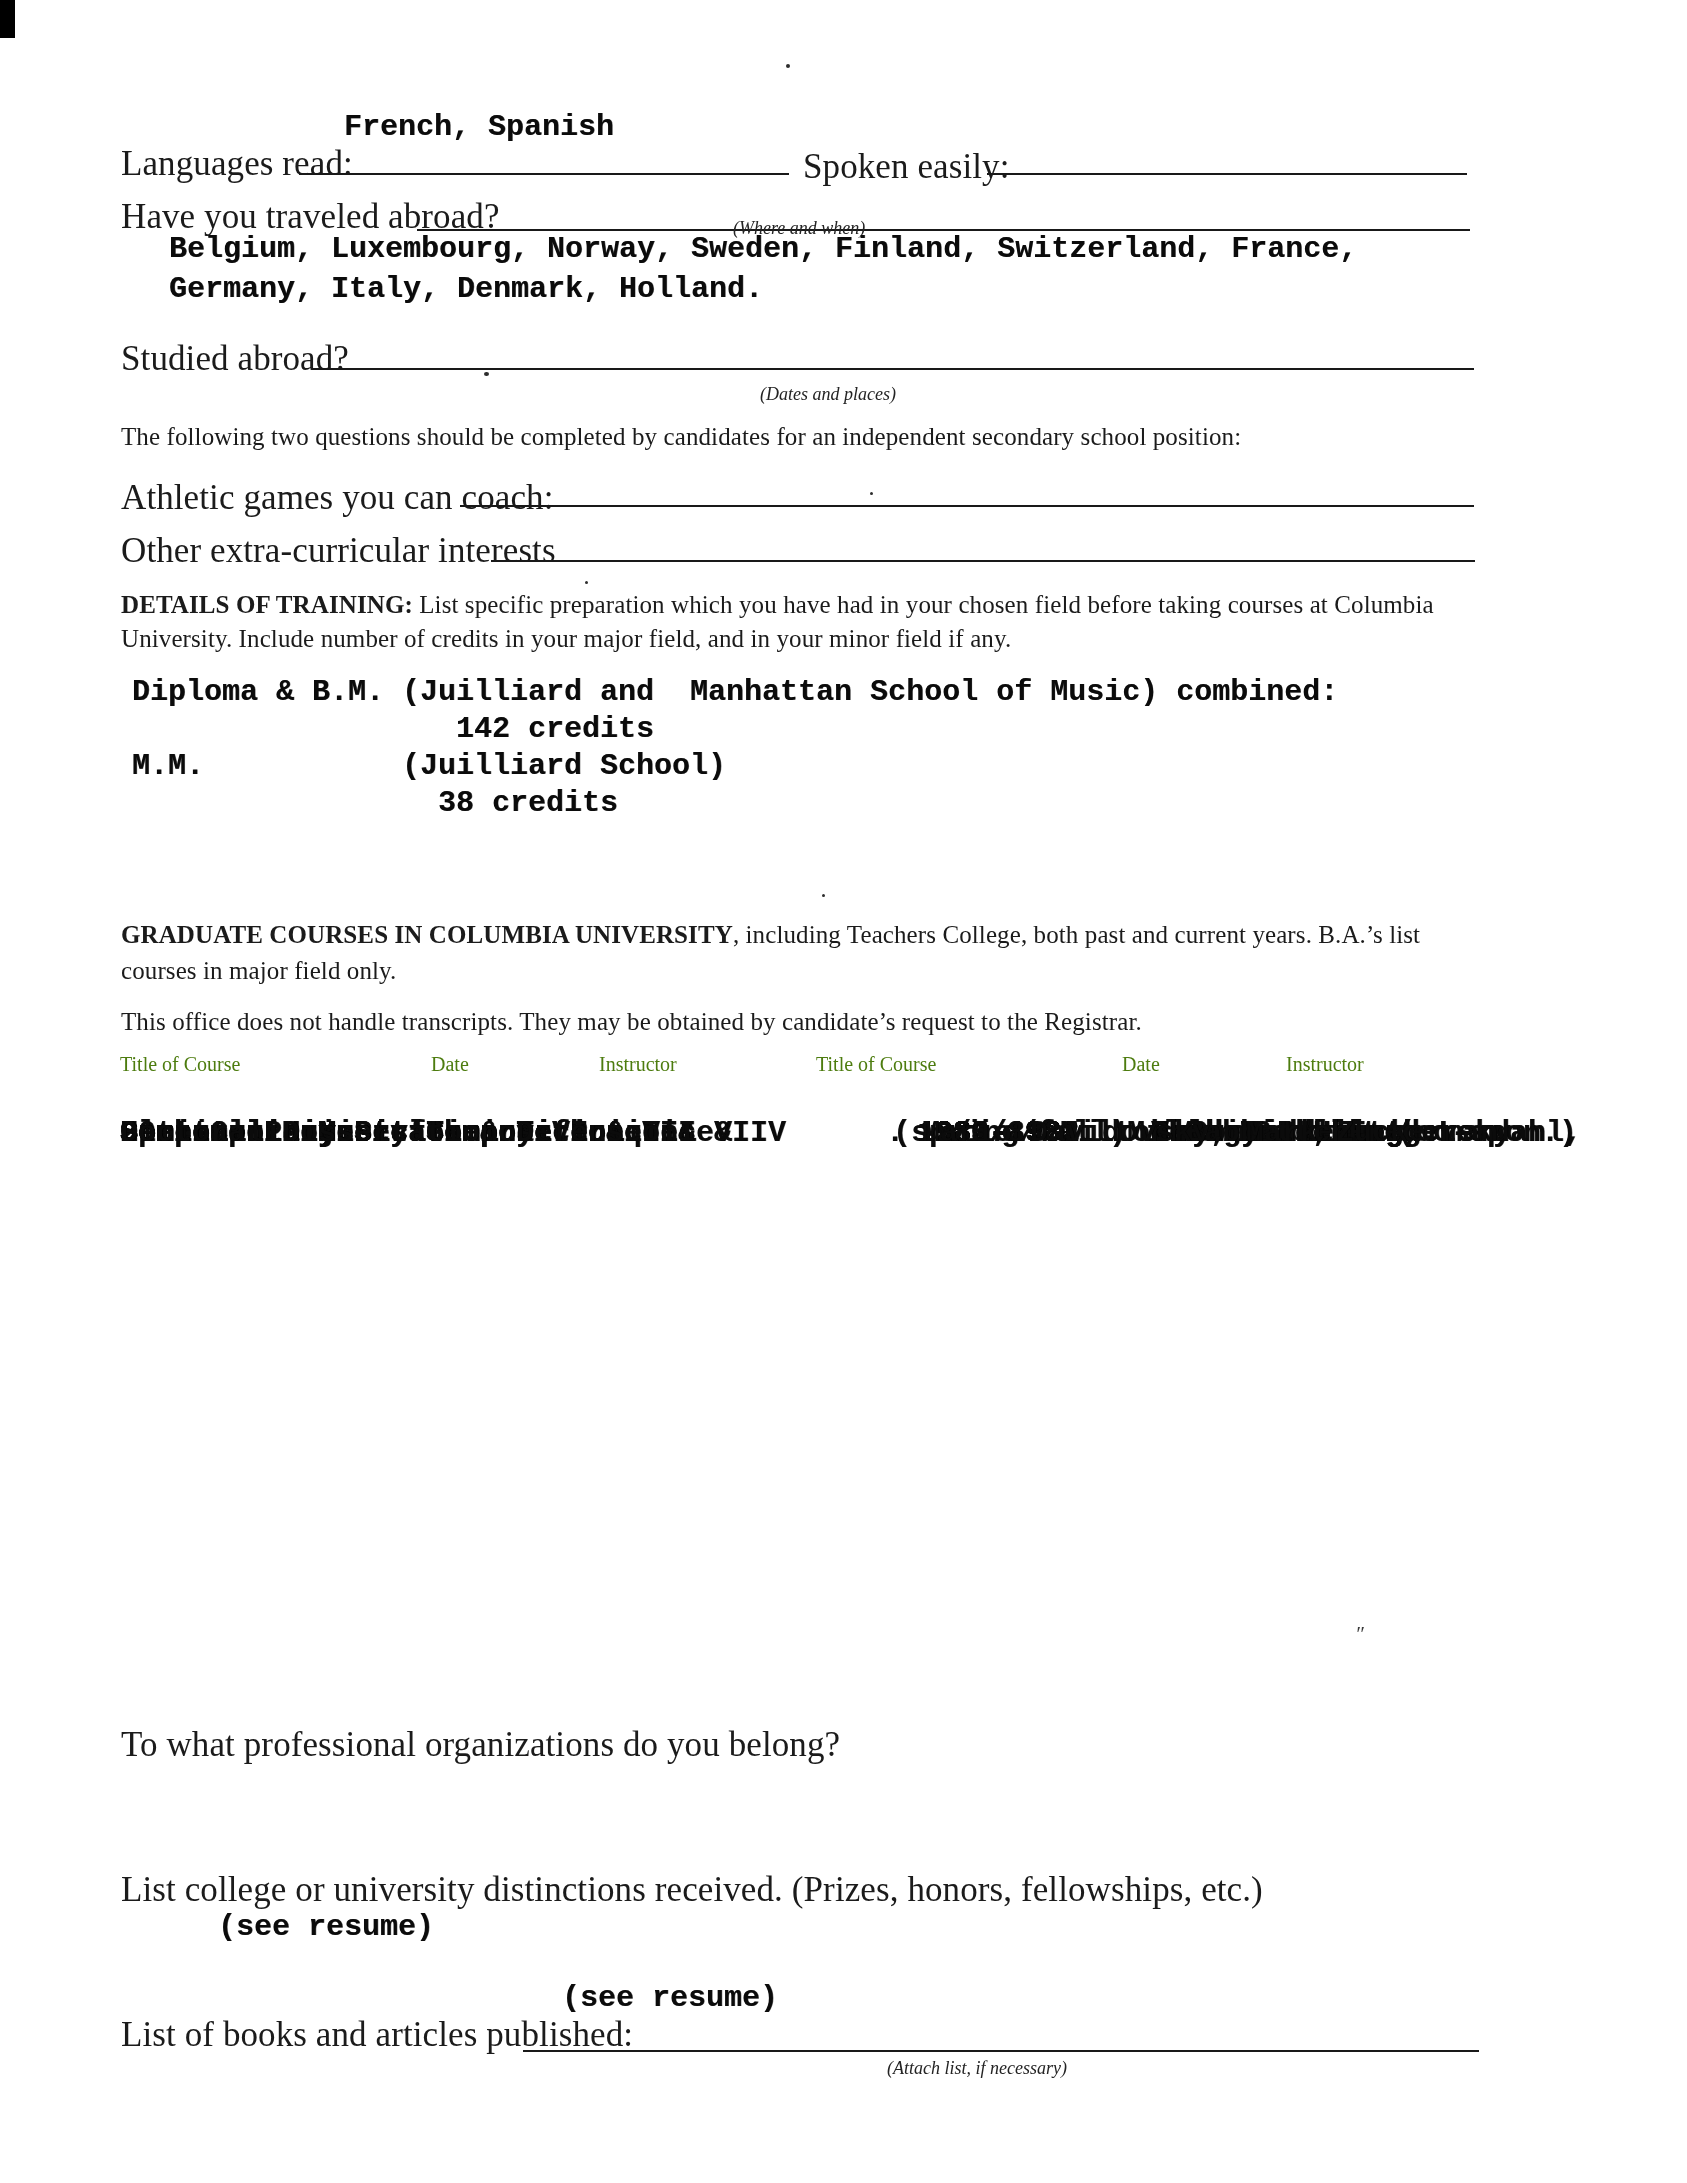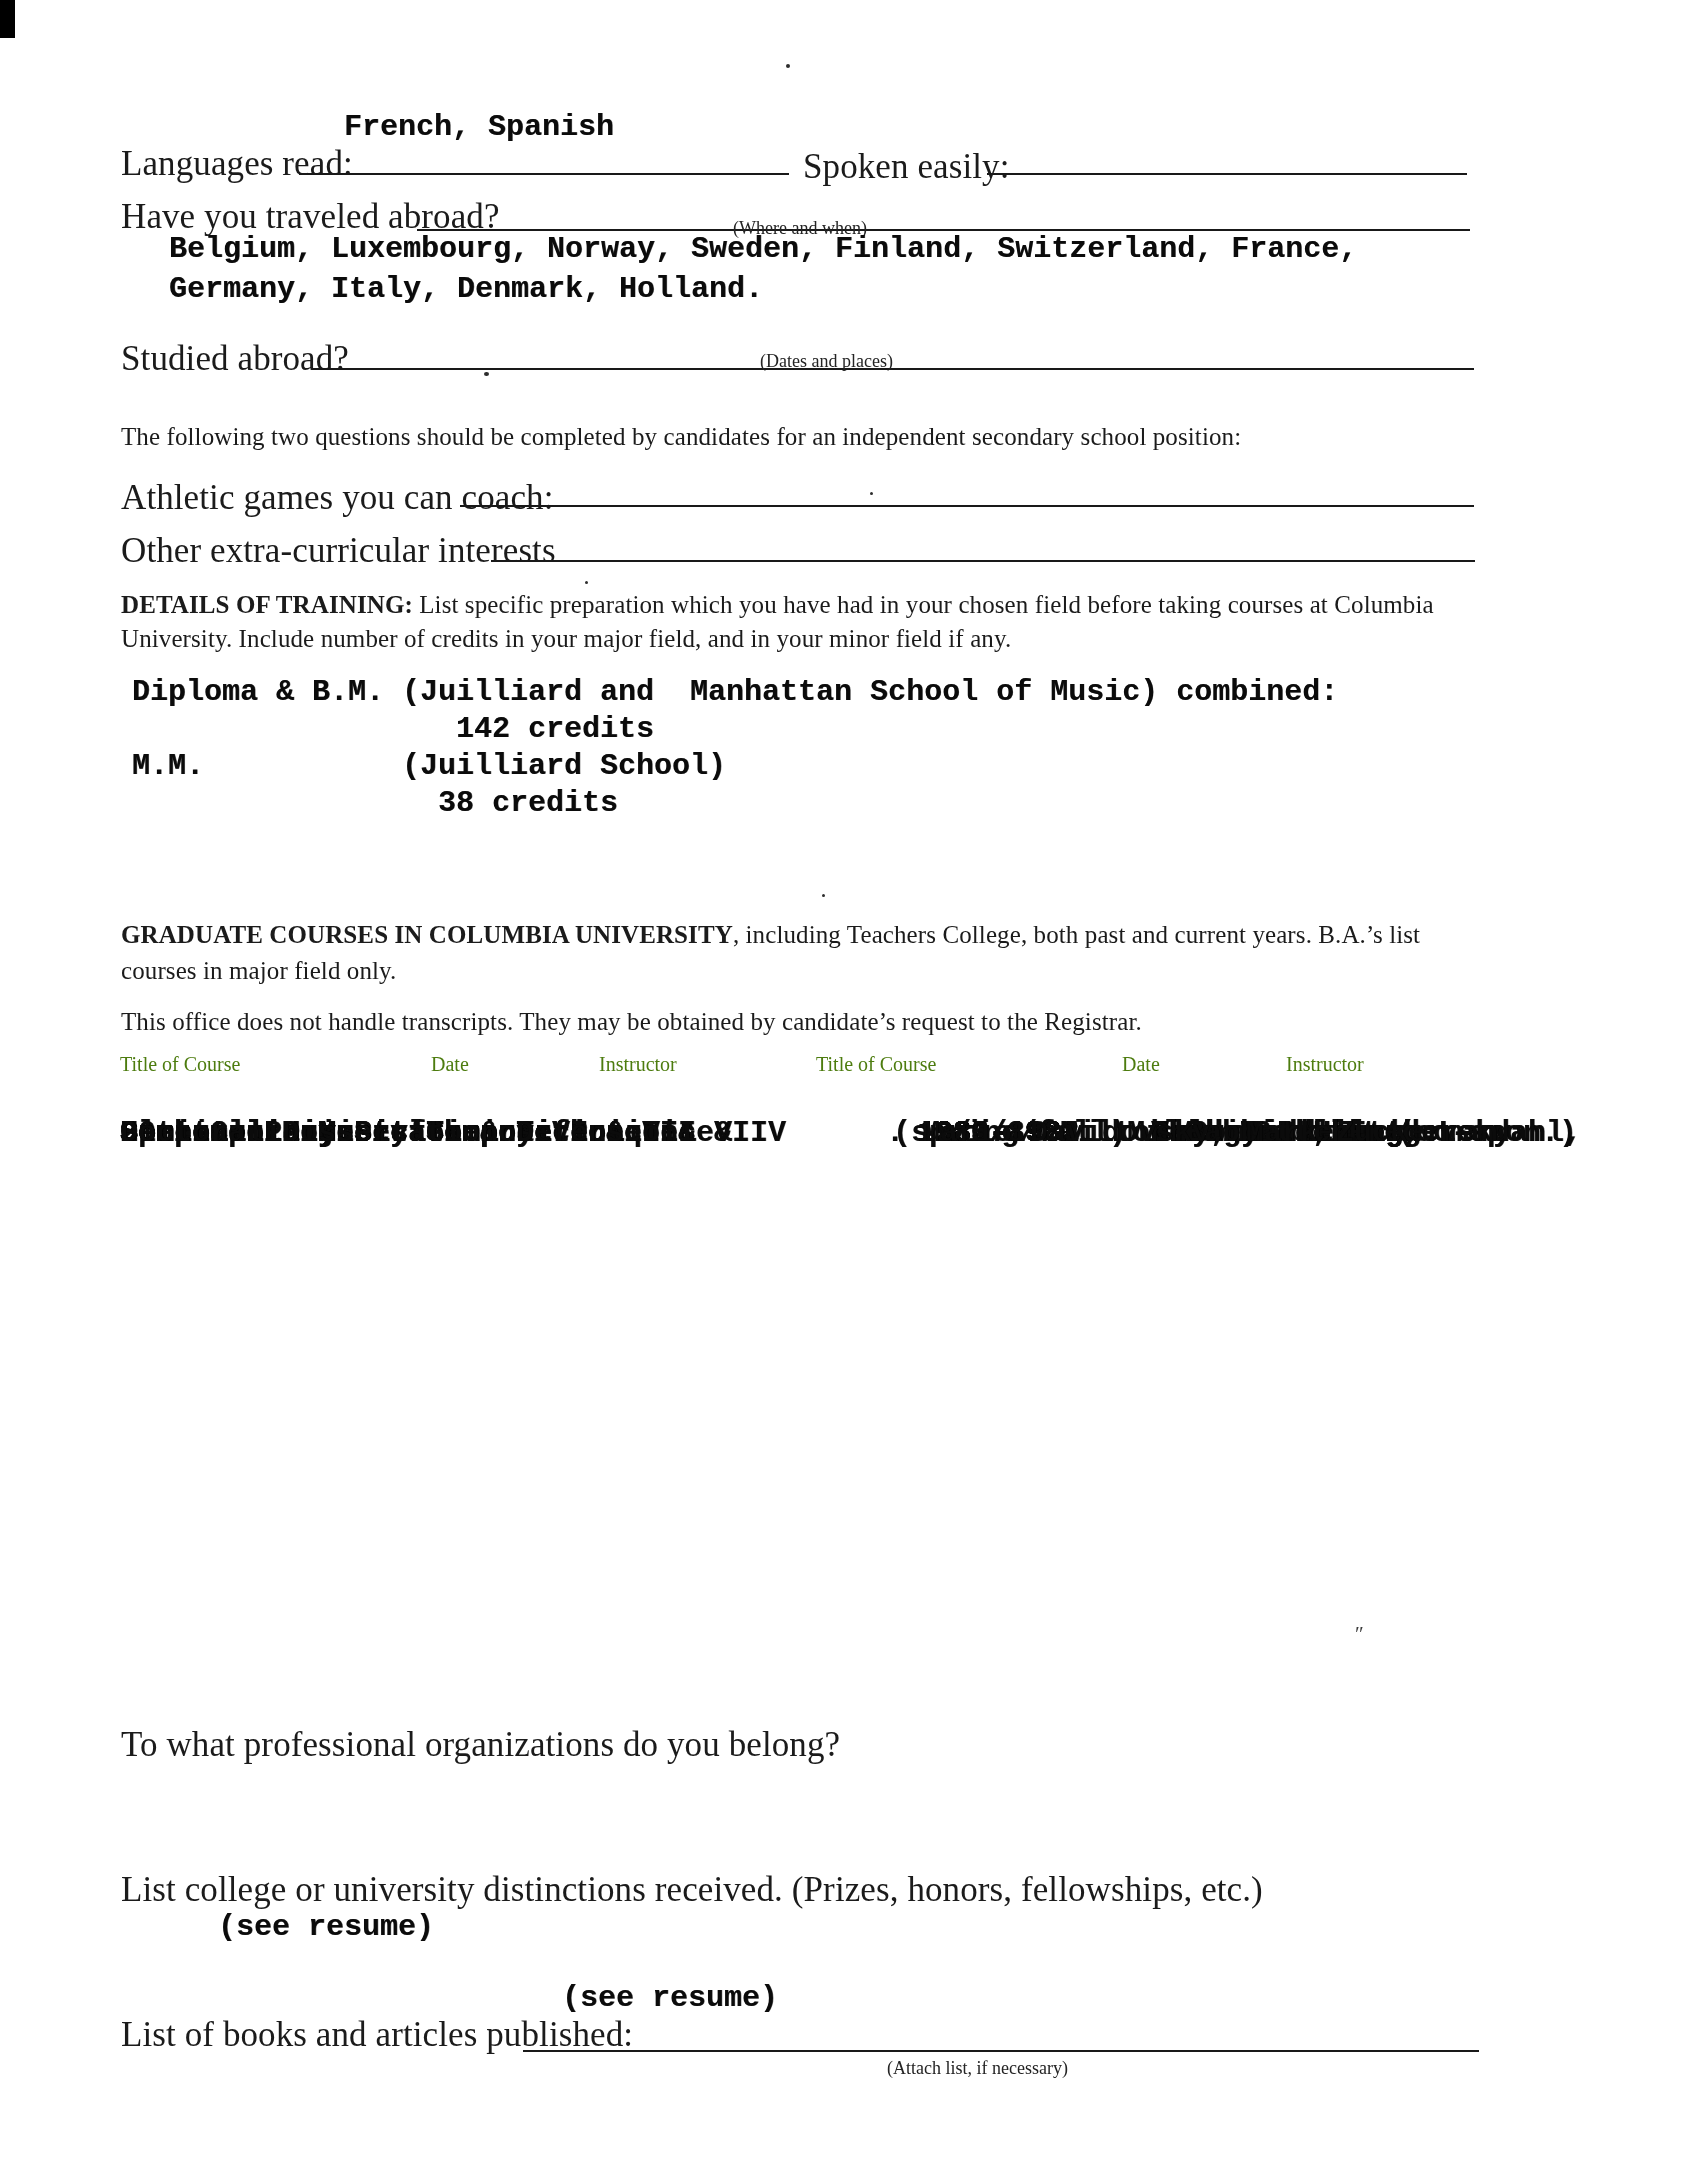--- a/index.html
+++ b/index.html
@@ -1,21 +1,21 @@
 <!DOCTYPE html>
 <html style="font-size:10.6px"><head>
 <meta charset="utf-8">
 <style>
   html,body{margin:0;padding:0;background:#d9d9d9;}
   #page{position:relative;width:1687px;height:2183px;background:#ffffff;overflow:hidden;
         font-family:"Liberation Serif",serif;color:#161616;}
   .abs{position:absolute;}
   .serif{font-family:"Liberation Serif",serif;font-size:25px;color:#1b1b1b;letter-spacing:0.1px;white-space:nowrap;}
   .label{font-size:35px;}
-  .cap{font-family:"Liberation Serif",serif;font-size:18px;color:#242424;white-space:nowrap;}
+  .cap{font-family:"Liberation Serif",serif;font-size:18px;color:#242424;white-space:nowrap;font-style:italic;}
   .thead{font-family:"Liberation Serif",serif;font-size:20px;color:#4d7c0f;white-space:nowrap;}
   .typed{font-family:"Liberation Mono","DejaVu Sans Mono",monospace;font-weight:700;font-size:30px;
          color:#0b0b0b;white-space:pre;line-height:1.1;text-shadow:0.4px 0.3px 0 rgba(0,0,0,.55);}
   .line{border-top:2px solid #191919;height:0;}
   .dot{background:#2d2d2d;border-radius:50%;}
   .corner{background:#000;}
   b{font-weight:700;}
   #courses{position:absolute;left:120px;top:1117px;width:1567px;height:503px;}
   .trow span{position:absolute;top:0;}
   .ct{left:0;}
@@ -42,21 +42,21 @@
   <div class="abs line" style="left:987px;top:173px;width:480px;"></div>
 
   <div class="abs serif label" style="left:121px;top:197px;">Have you traveled abroad?</div>
   <div class="abs line" style="left:417px;top:229px;width:1053px;"></div>
   <div class="abs cap" style="left:733px;top:218px;">(Where and when)</div>
   <div class="abs typed" style="left:169px;top:233px;">Belgium, Luxembourg, Norway, Sweden, Finland, Switzerland, France,</div>
   <div class="abs typed" style="left:169px;top:273px;">Germany, Italy, Denmark, Holland.</div>
 
   <div class="abs serif label" style="left:121px;top:339px;">Studied abroad?</div>
   <div class="abs line" style="left:311px;top:368px;width:1163px;"></div>
-  <div class="abs cap" style="left:760px;top:351px;">(Dates and places)</div>
+  <div class="abs cap" style="left:760px;top:384px;">(Dates and places)</div>
 
   <div class="abs serif" style="left:121px;top:423px;">The following two questions should be completed by candidates for an independent secondary school position:</div>
 
   <div class="abs serif label" style="left:121px;top:478px;">Athletic games you can coach:</div>
   <div class="abs line" style="left:460px;top:505px;width:1014px;"></div>
 
   <div class="abs serif label" style="left:121px;top:531px;">Other extra-curricular interests</div>
   <div class="abs line" style="left:491px;top:560px;width:984px;"></div>
 
   <div class="abs serif" style="left:121px;top:591px;text-align:center;">

